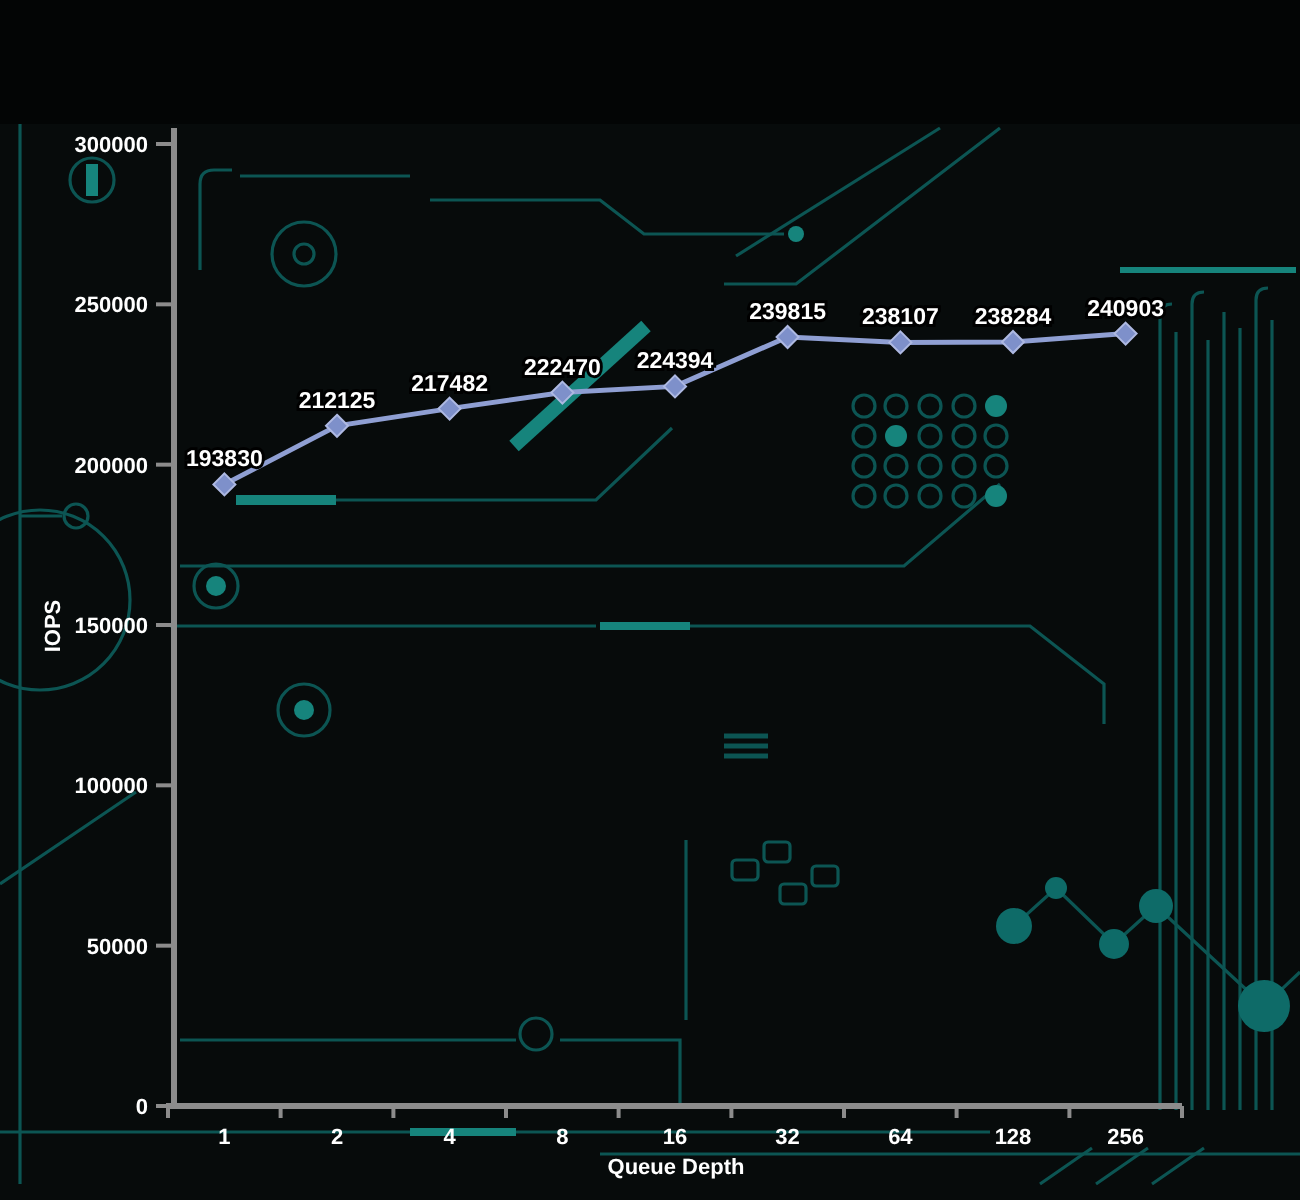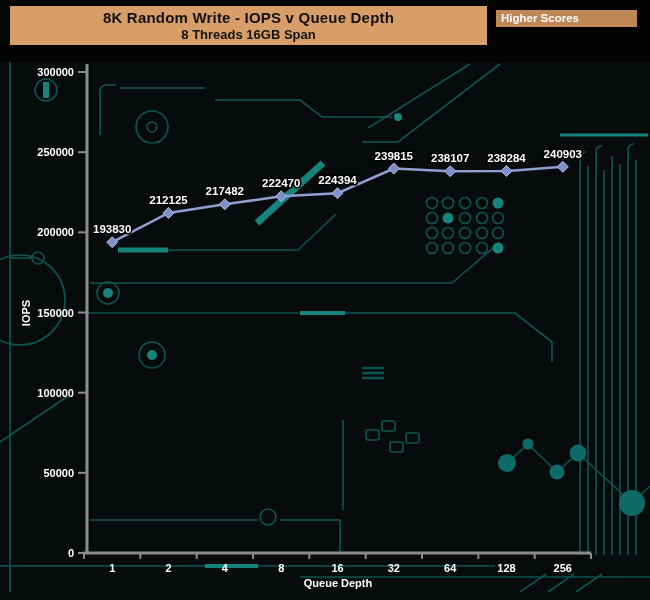--- a/index.html
+++ b/index.html
@@ -169,22 +169,17 @@
       <path d="M393.8 163.0 L399.3 168.5 L393.8 174.0 L388.3 168.5 Z" fill="#7e90ca" stroke="#aeb9e2" stroke-width="1"></path>
       <text x="393.8" y="159.5" text-anchor="middle" class="dlabel">239815</text>
       <path d="M450.2 165.7 L455.7 171.2 L450.2 176.7 L444.7 171.2 Z" fill="#7e90ca" stroke="#aeb9e2" stroke-width="1"></path>
       <text x="450.2" y="162.2" text-anchor="middle" class="dlabel">238107</text>
       <path d="M506.5 165.5 L512.0 171.0 L506.5 176.5 L501.0 171.0 Z" fill="#7e90ca" stroke="#aeb9e2" stroke-width="1"></path>
       <text x="506.5" y="162.0" text-anchor="middle" class="dlabel">238284</text>
       <path d="M562.8 161.3 L568.3 166.8 L562.8 172.3 L557.3 166.8 Z" fill="#7e90ca" stroke="#aeb9e2" stroke-width="1"></path>
       <text x="562.8" y="157.8" text-anchor="middle" class="dlabel">240903</text>
     </svg>
 
-  <div id="title-box">
-    <div class="t1">8K Random Write - IOPS v Queue Depth</div>
-    <div class="t2">8 Threads 16GB Span</div>
-  </div>
 
   <div id="badge">
-    <div id="badge-top">Higher Scores</div>
   </div>
 
 </div>
 
 </body></html>

